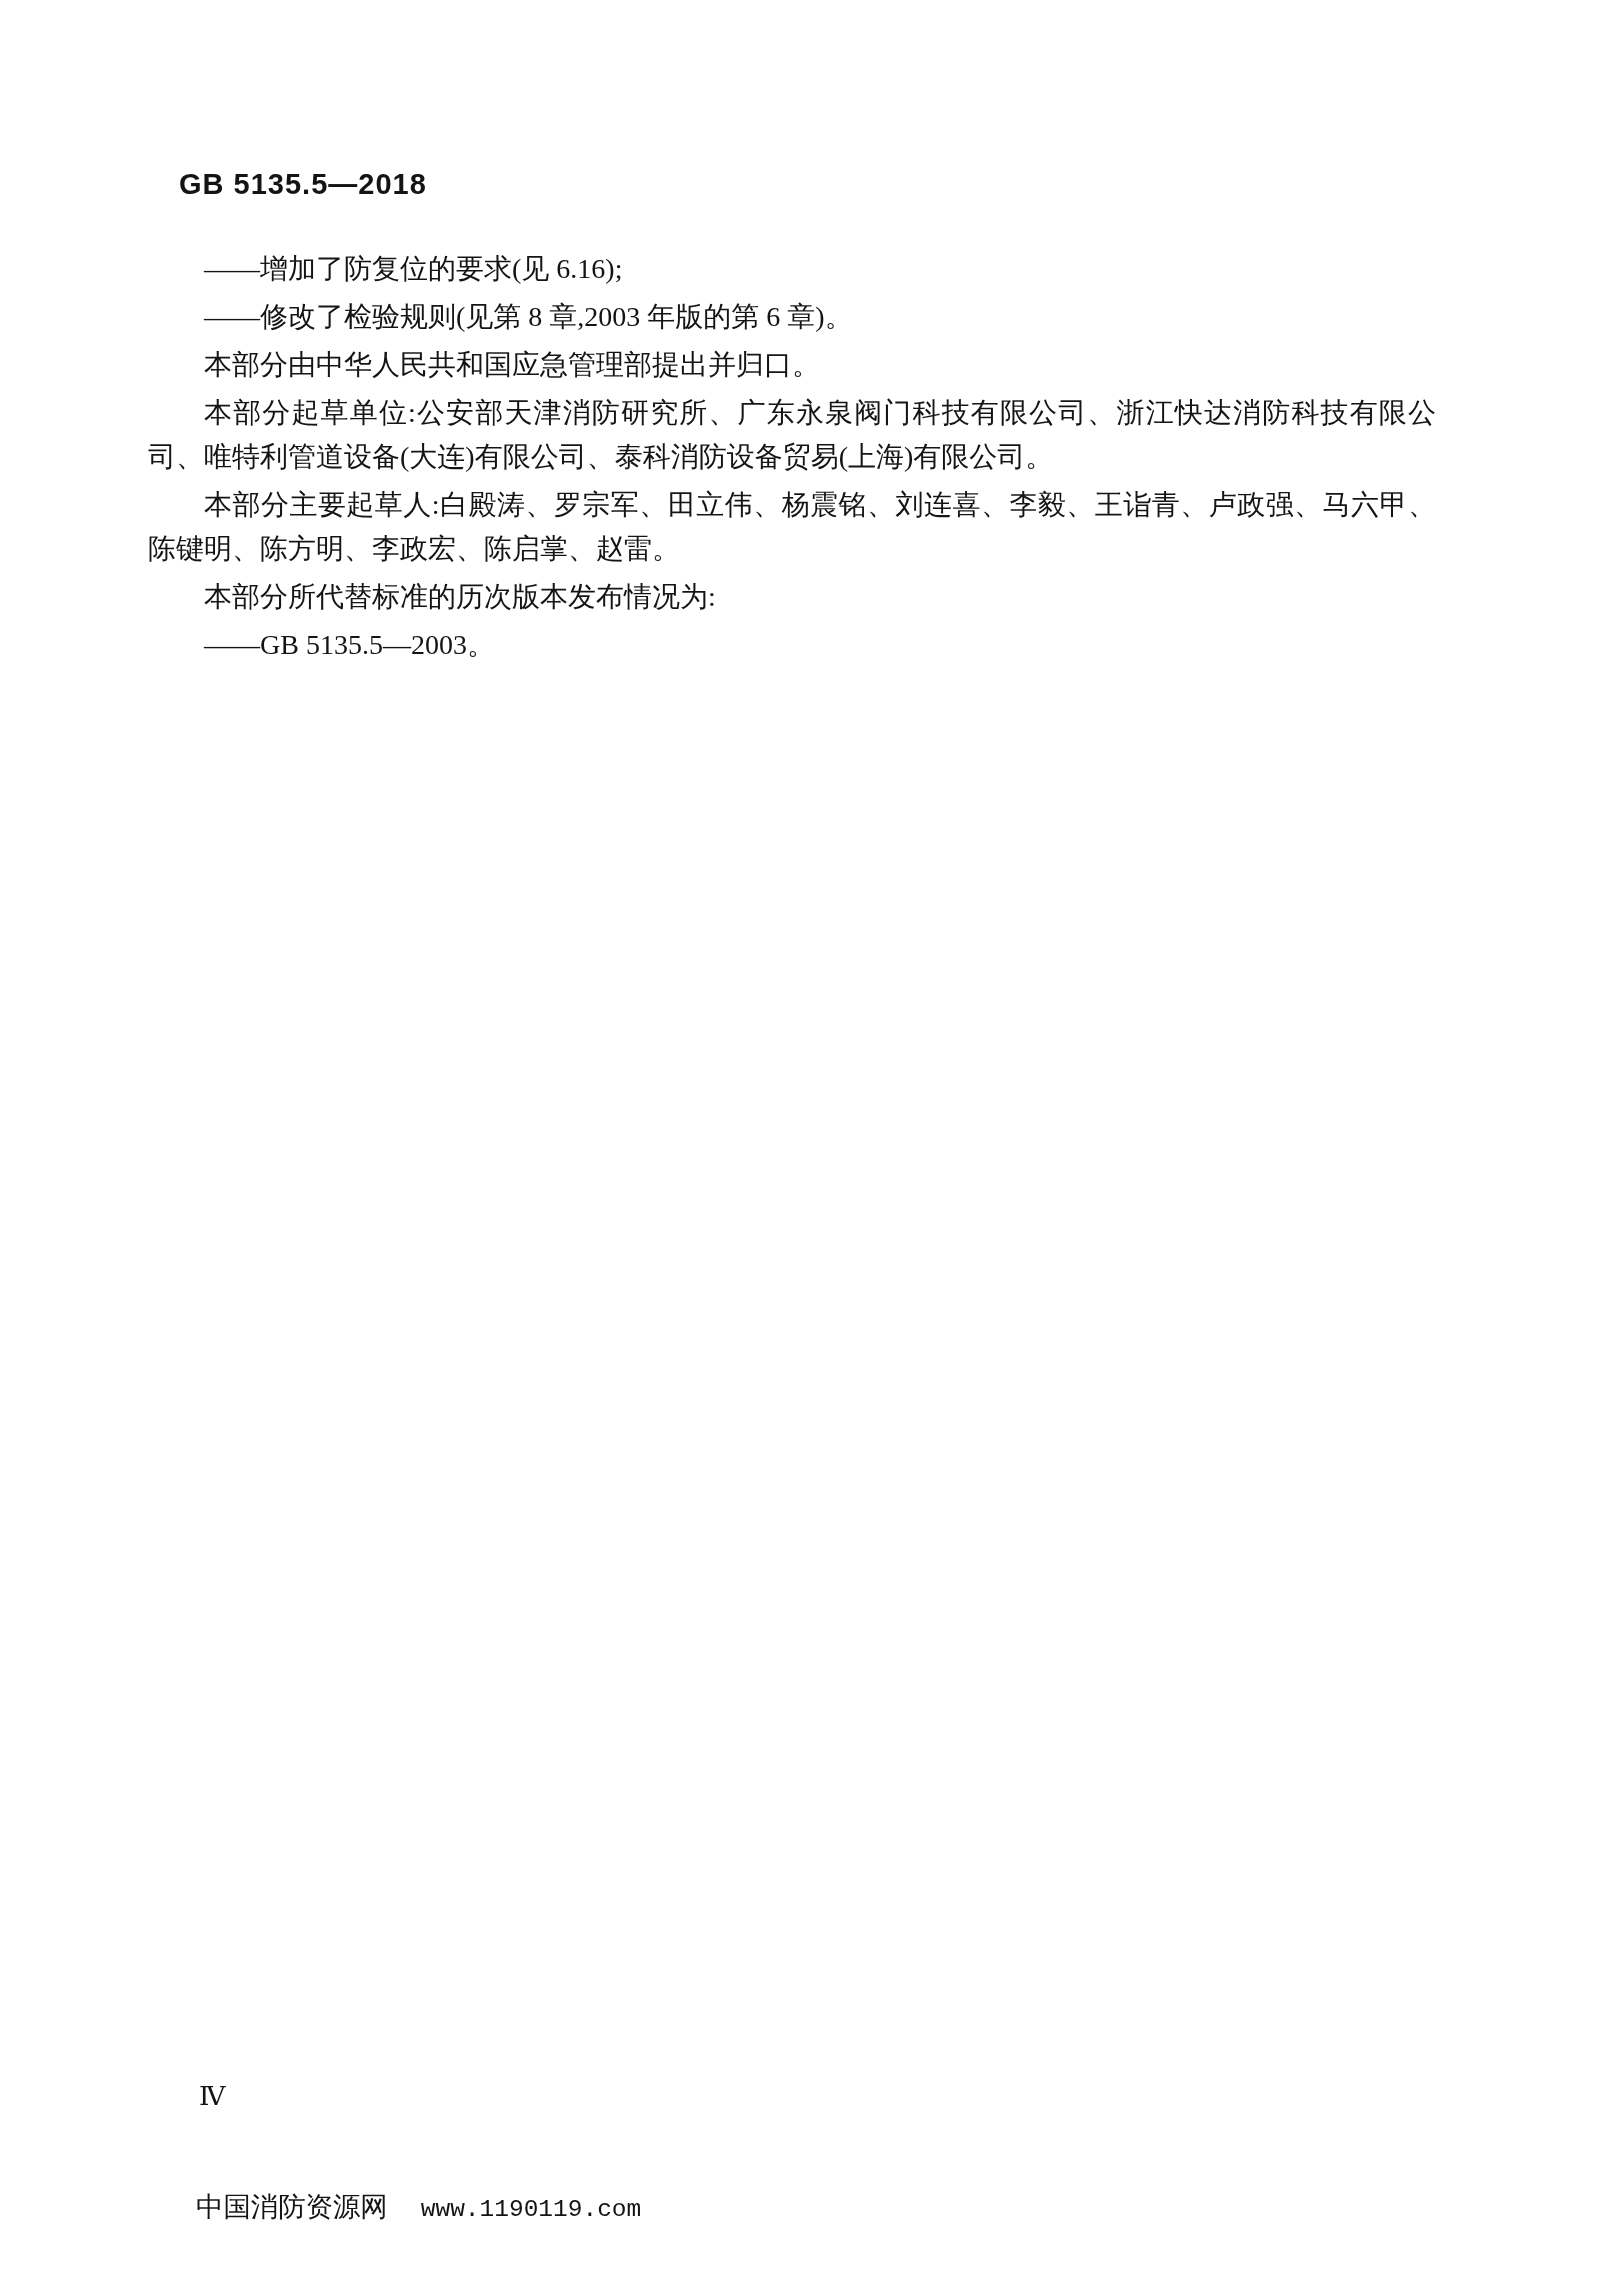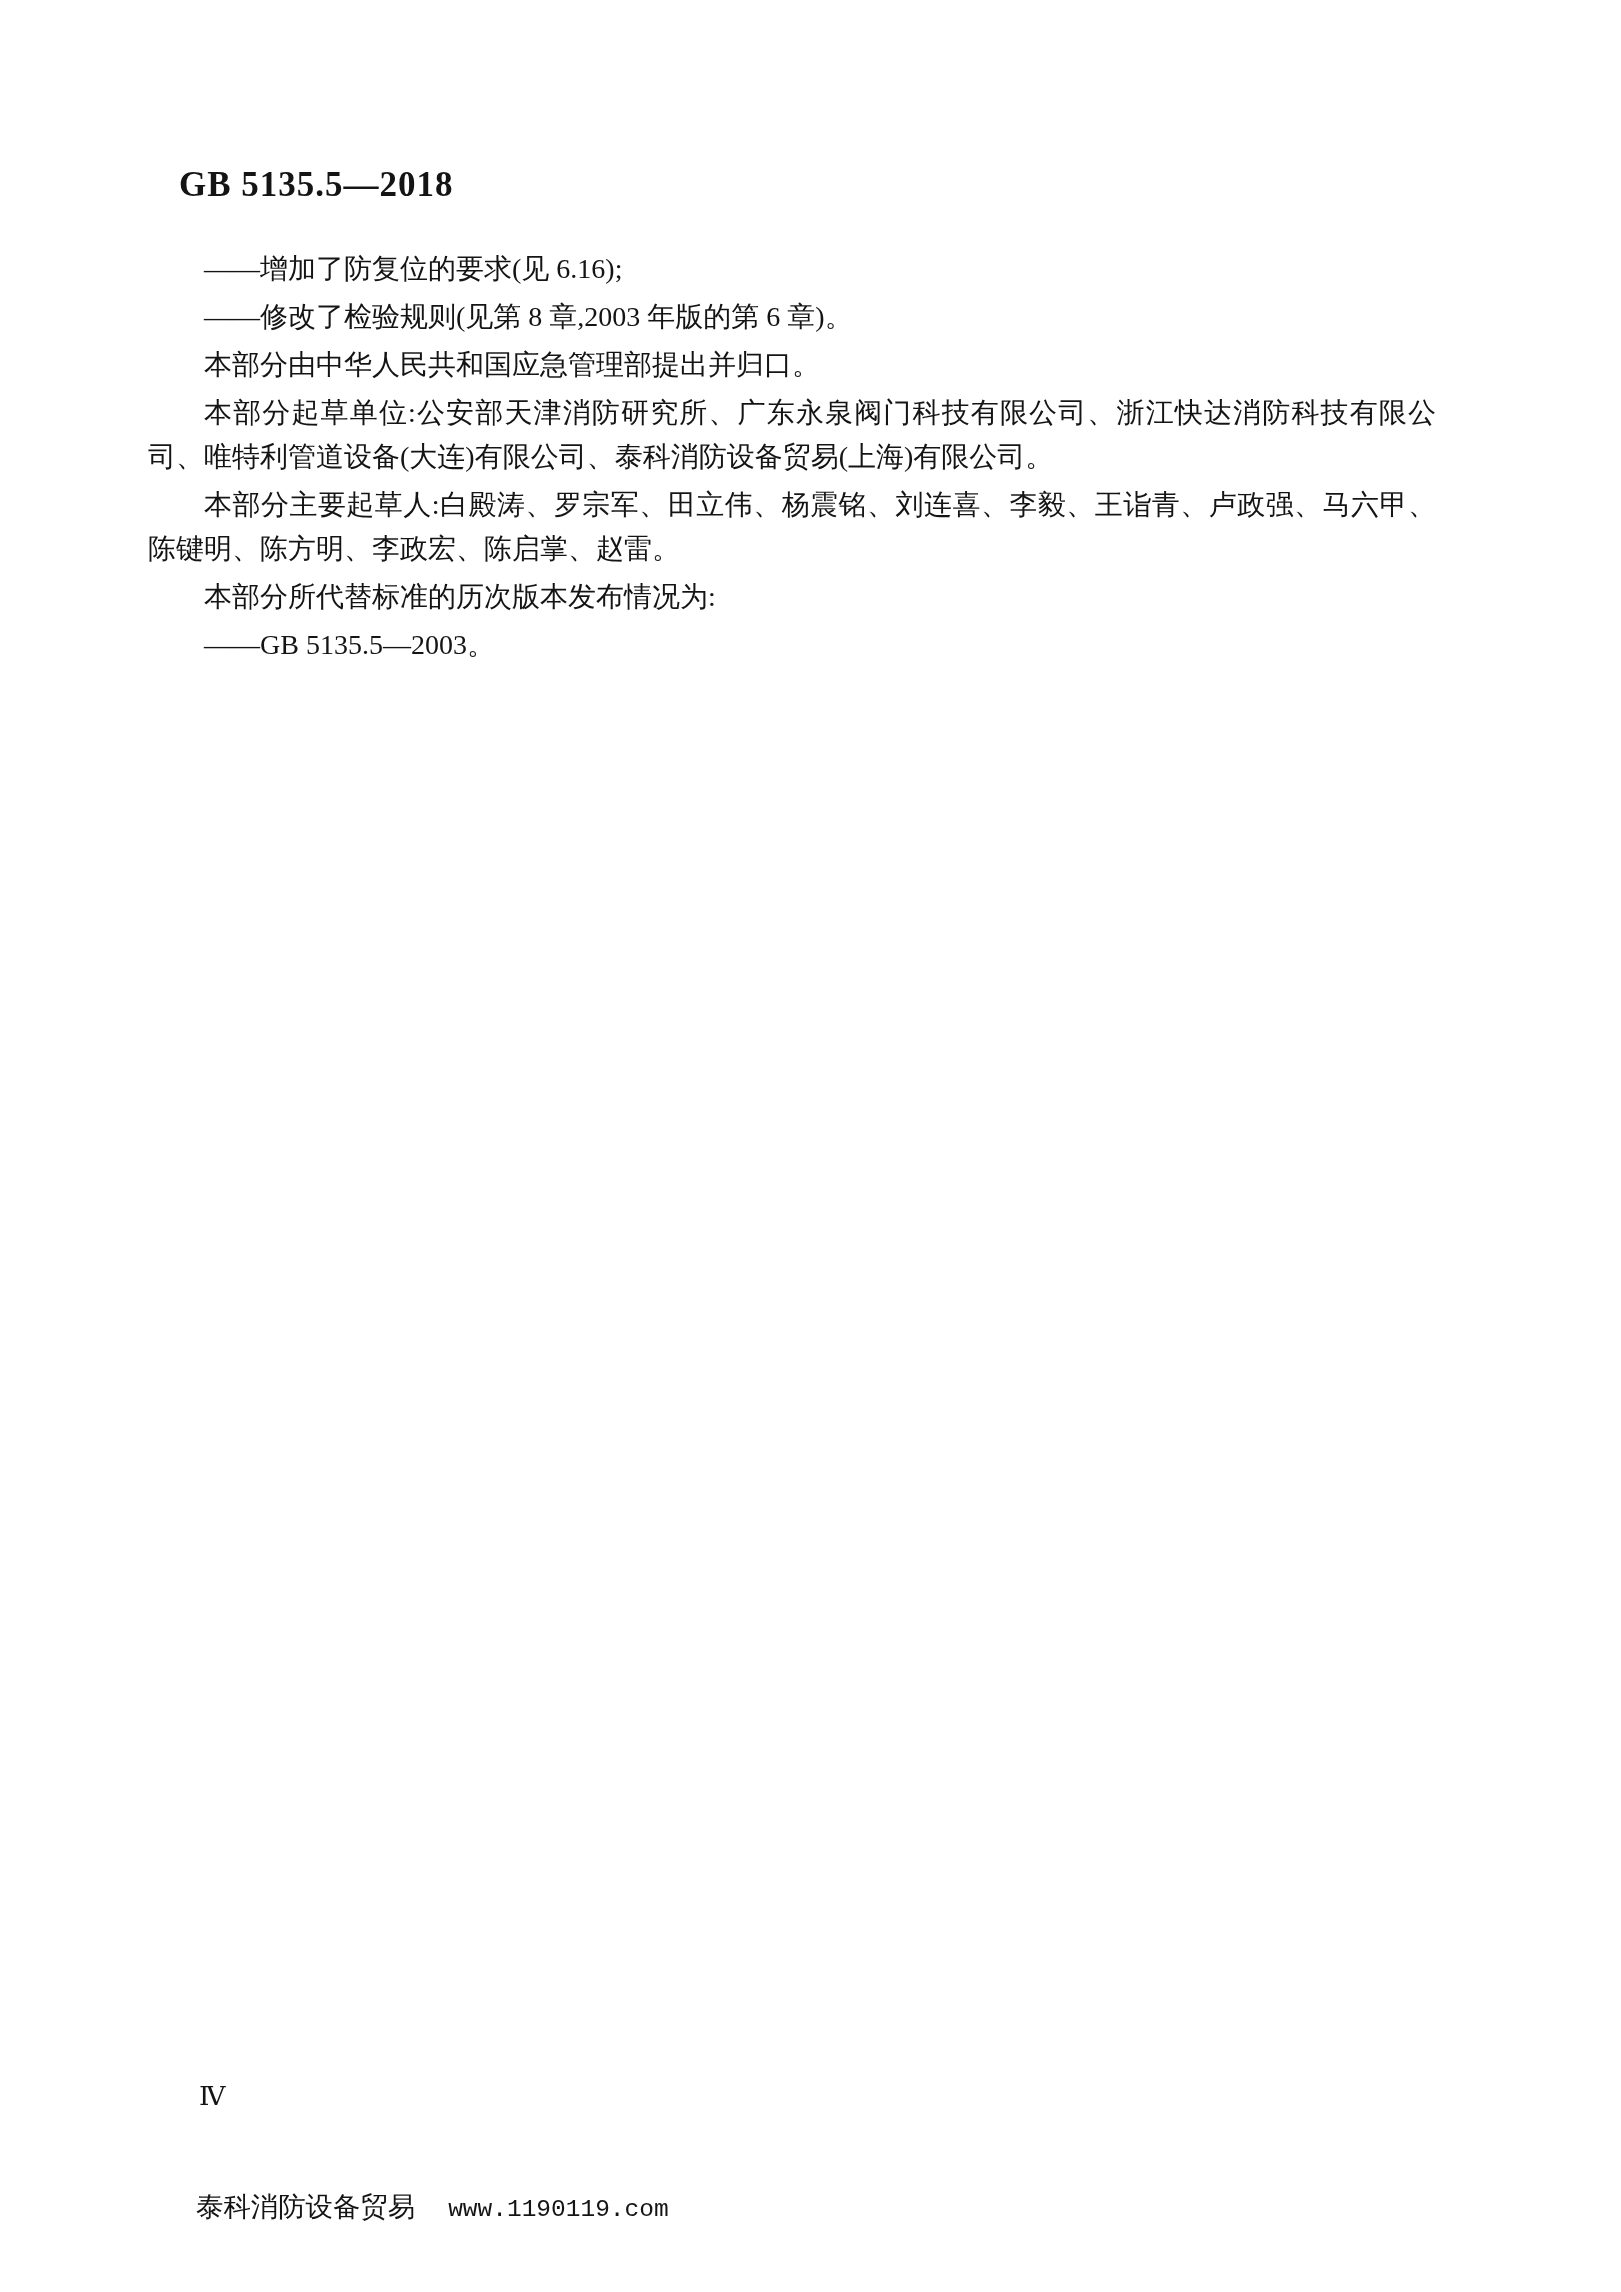--- a/index.html
+++ b/index.html
@@ -13,24 +13,24 @@
     height: 2293px;
     background: #ffffff;
     color: #141414;
     font-family: "Liberation Serif", "DejaVu Serif", serif;
     overflow: hidden;
   }
   .doc-header {
     position: absolute;
     left: 179px;
     top: 168px;
-    font-size: 35px;
+    font-size: 29px;
     line-height: 33px;
     font-weight: bold;
-    font-family: Liberation Serif, serif;
+    font-family: Liberation Sans, sans-serif;
     letter-spacing: 1px;
     white-space: nowrap;
   }
   .doc-body {
     position: absolute;
     left: 144px;
     top: 243px;
     width: 1296px;
     font-size: 28px;
     line-height: 44px;
@@ -76,17 +76,17 @@
       <p>本部分由中华人民共和国应急管理部提出并归口。</p>
       <p>本部分起草单位:公安部天津消防研究所、广东永泉阀门科技有限公司、浙江快达消防科技有限公司、唯特利管道设备(大连)有限公司、泰科消防设备贸易(上海)有限公司。</p>
       <p>本部分主要起草人:白殿涛、罗宗军、田立伟、杨震铭、刘连喜、李毅、王诣青、卢政强、马六甲、陈键明、陈方明、李政宏、陈启掌、赵雷。</p>
       <p>本部分所代替标准的历次版本发布情况为:</p>
       <p>——GB 5135.5—2003。</p>
     </div>
 
   <div class="page-number">Ⅳ</div>
 
   <div class="watermark">
-    <span>泰科消防设备贸易</span><span class="url">www.1190119.com</span>
+    <span>中国消防资源网</span><span class="url">www.1190119.com</span>
   </div>
 
 </div>
 
 
 </body></html>

